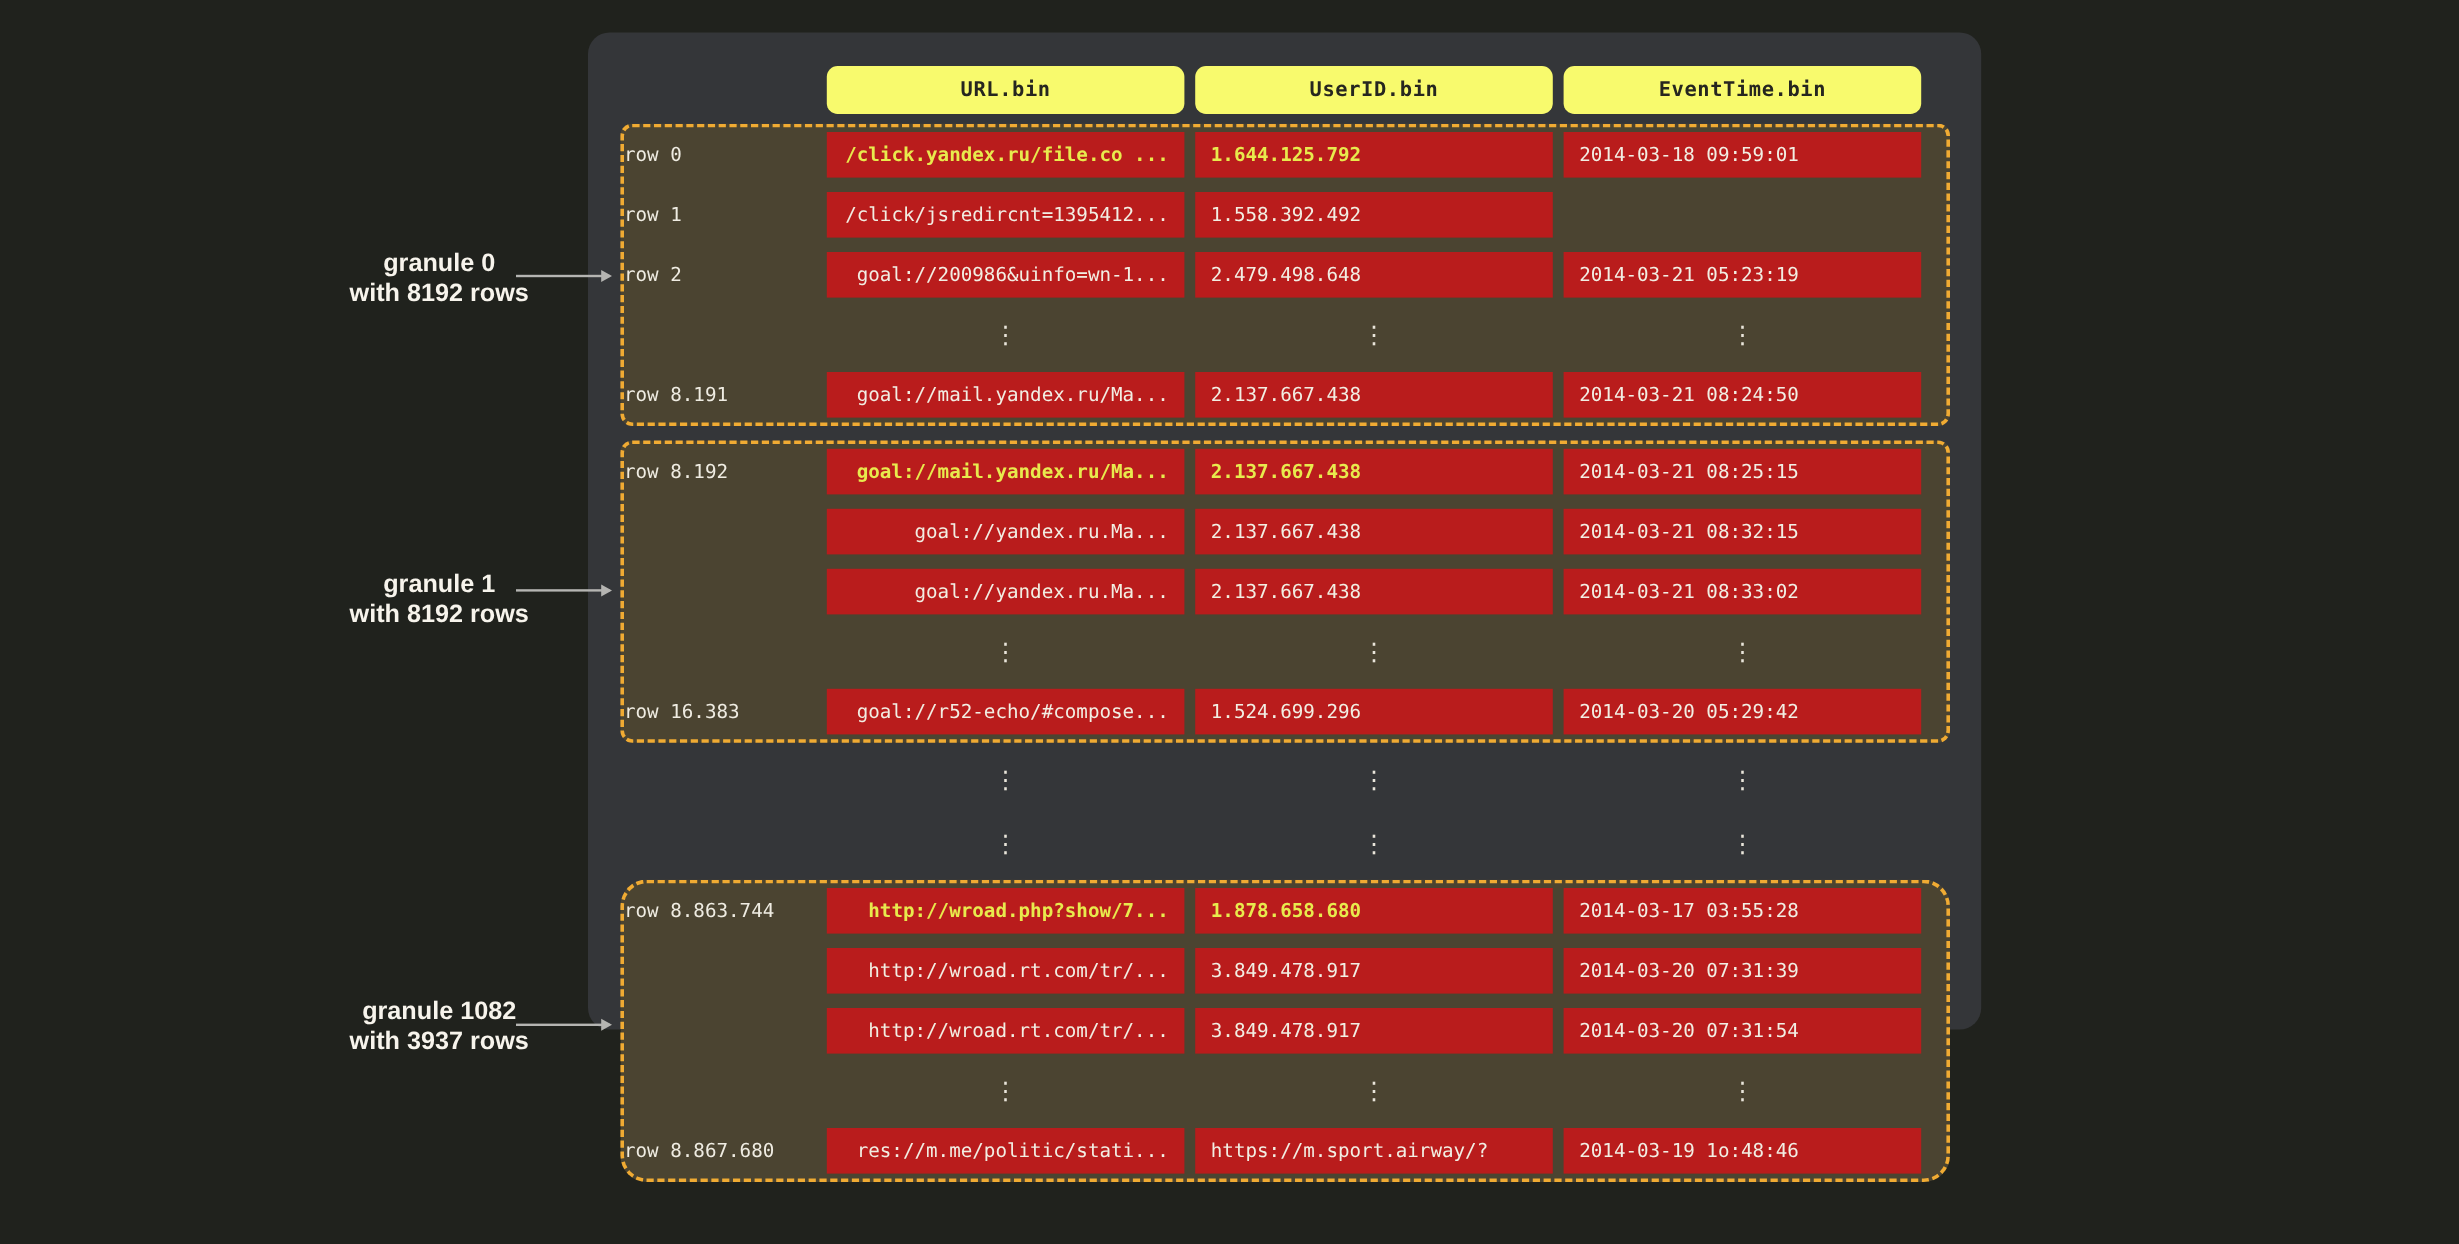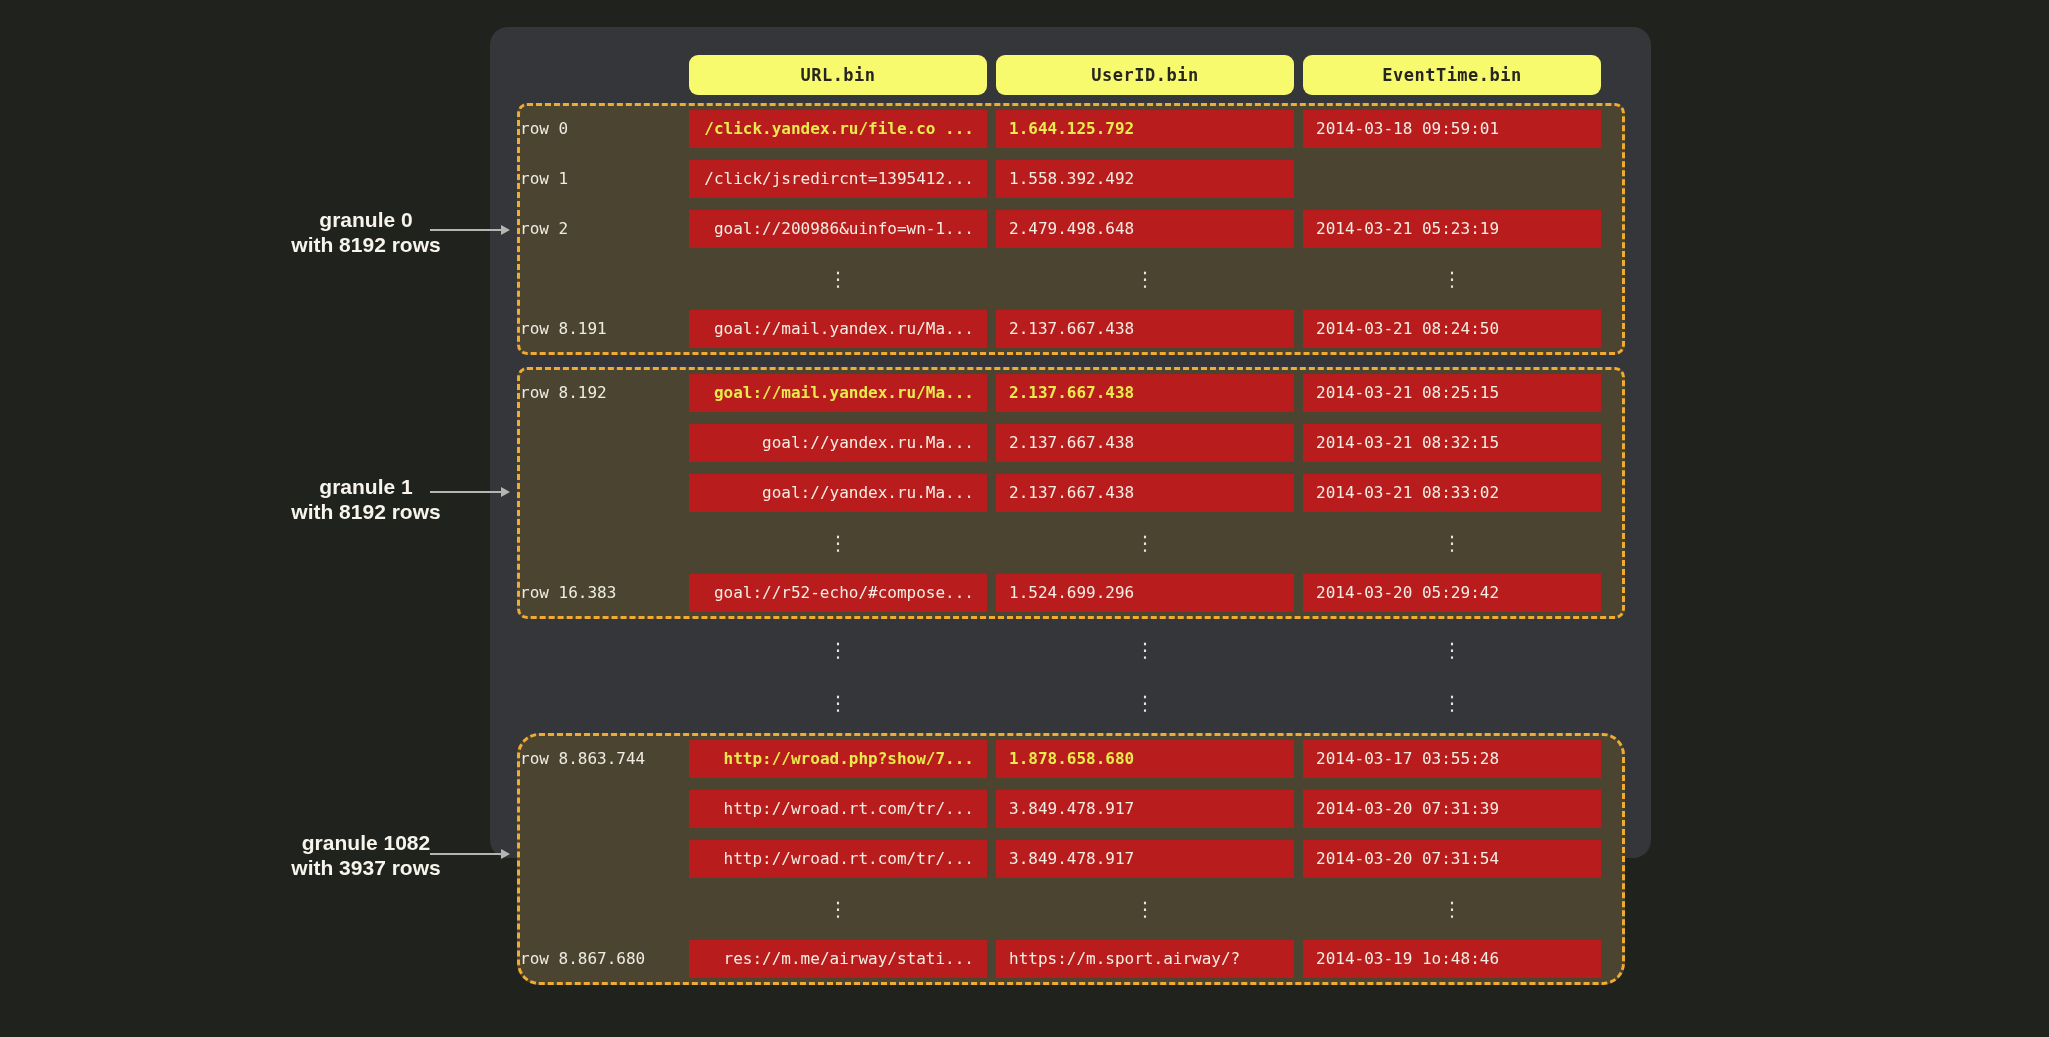--- a/index.html
+++ b/index.html
@@ -190,21 +190,21 @@
             <div class="cell">2014-03-20 07:31:54</div>
           </div>
           <div class="row ellipsis-row">
             <div class="row-label"></div>
             <div class="cell">⋮</div>
             <div class="cell">⋮</div>
             <div class="cell">⋮</div>
           </div>
           <div class="row">
             <div class="row-label">row 8.867.680</div>
-            <div class="cell url">res://m.me/airway/stati...</div>
+            <div class="cell url">res://m.me/politic/stati...</div>
             <div class="cell">https://m.sport.airway/?</div>
             <div class="cell">2014-03-19 1o:48:46</div>
           </div>
         </div>
       </div>
     <div id="gaps">
         <div class="gap-row gap-0">
           <div class="row ellipsis-row">
             <div class="row-label"></div>
             <div class="cell">⋮</div>

